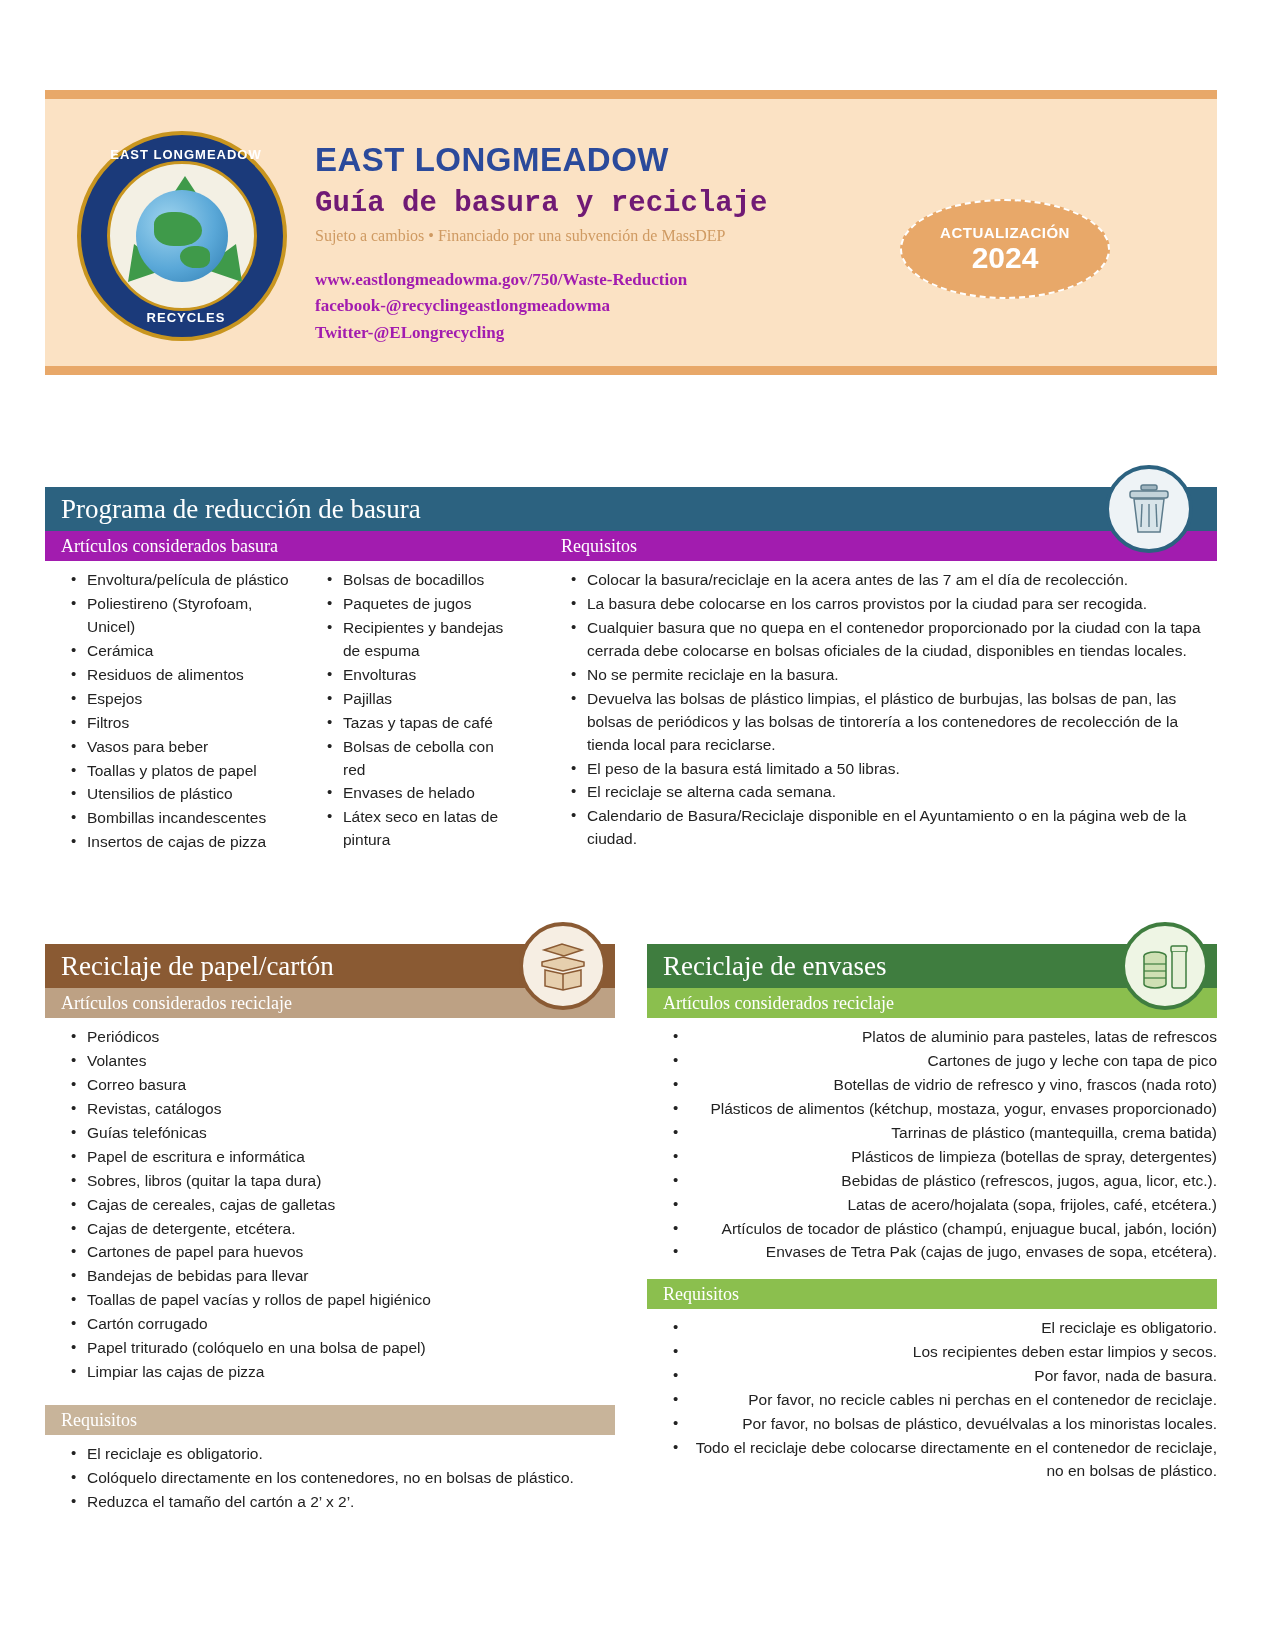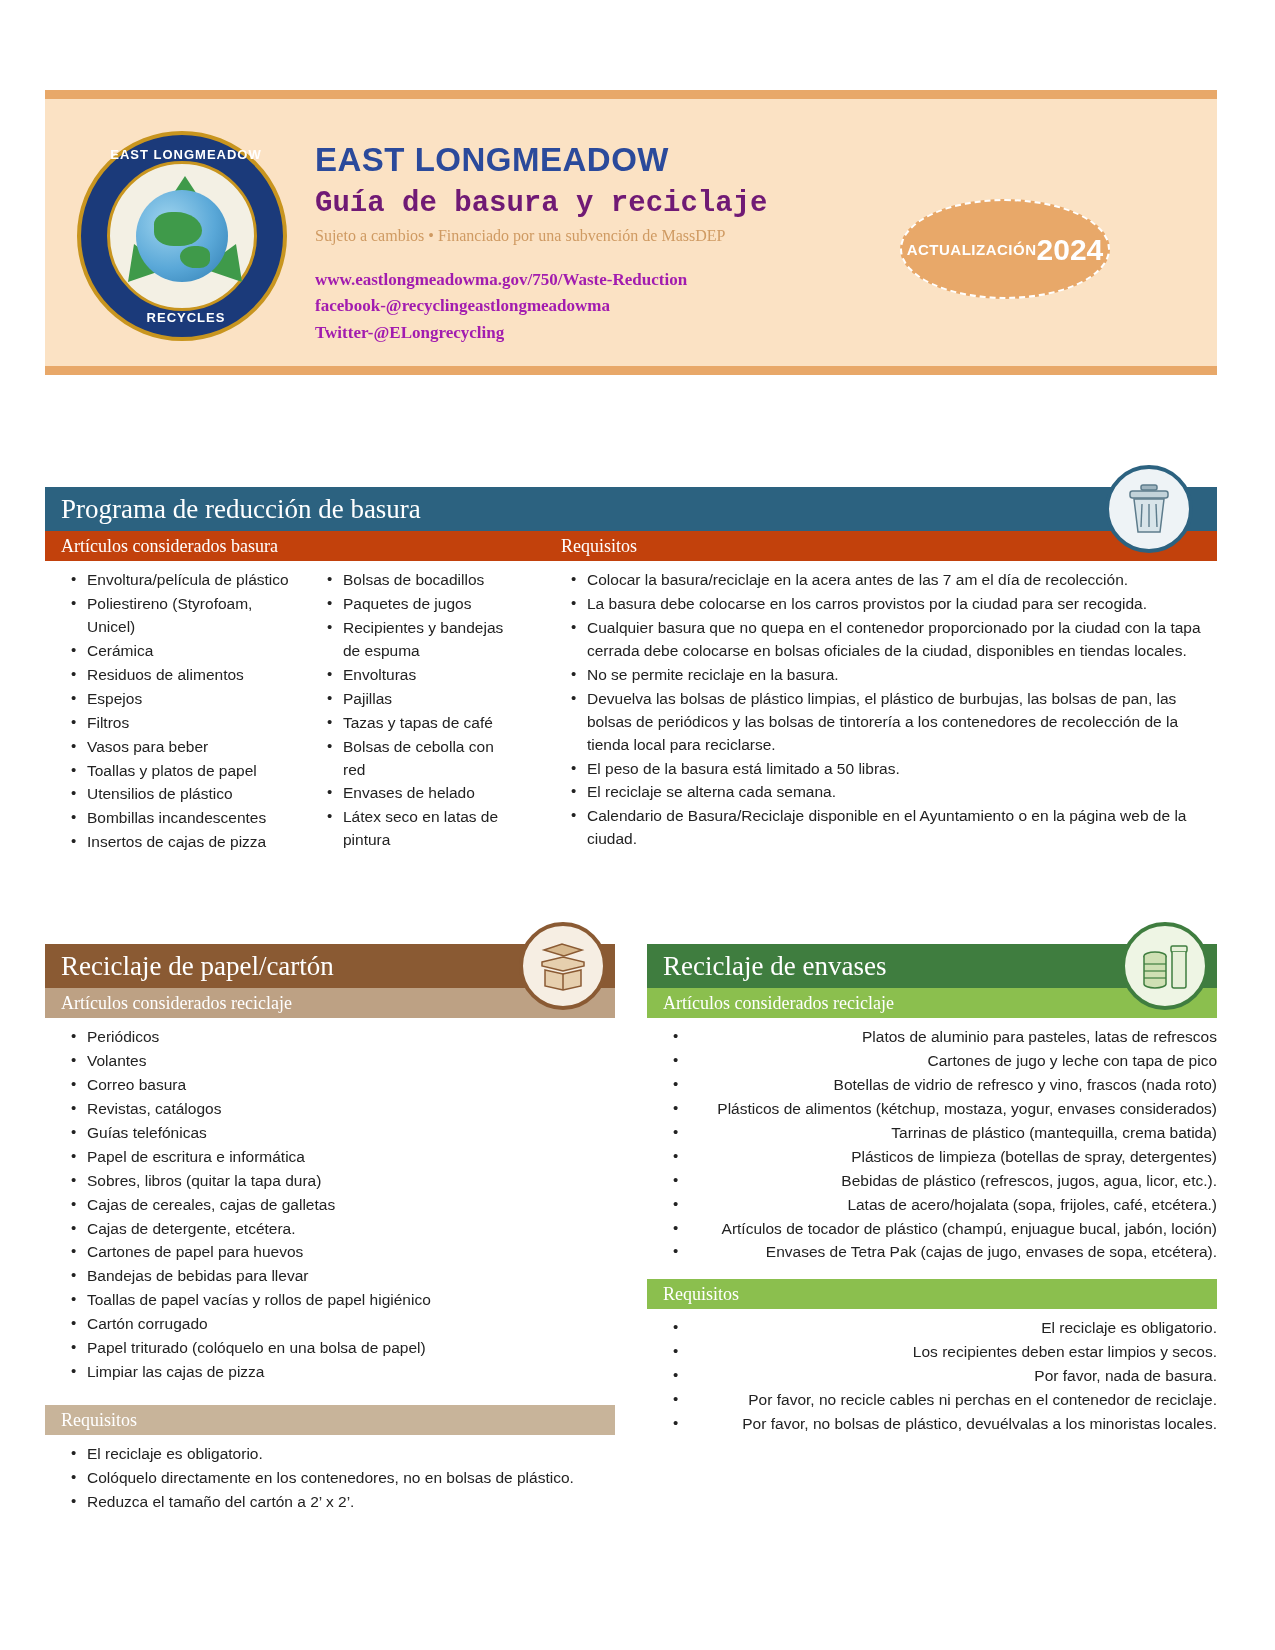--- a/index.html
+++ b/index.html
@@ -95,21 +95,21 @@
     position: absolute; left: 270px; top: 168px;
     font-size: 17px; color: #a21caf; line-height: 1.55;
     font-family: "Liberation Serif", serif; font-weight: bold;
   }
   .badge {
     position: absolute; left: 855px; top: 100px;
     width: 210px; height: 100px;
     border-radius: 50%;
     background: #e8a869;
     border: 2px dashed #ffffff;
-    display: flex; flex-direction: row;
+    display: flex; flex-direction: column;
     align-items: center; justify-content: center;
     color: #ffffff;
   }
   .badge-label { font-size: 15px; font-weight: bold; letter-spacing: 0.5px; }
   .badge-year { font-size: 30px; font-weight: bold; line-height: 1.1; }
 
   
   .section { position: absolute; margin-top: 44px; }
   .sec-title {
     height: 44px;
@@ -146,21 +146,21 @@
     color: #222; font-size: 15px;
   }
   .two-col { display: flex; gap: 12px; }
 
   
   .trash { left: 45px; top: 443px; width: 1172px; }
   .trash .sec-title { background: #2c6280; }
   .trash-cols { display: flex; }
   .trash-left { width: 500px; }
   .trash-right { width: 672px; }
-  .trash .sub-bar { background: #c2410c; }
+  .trash .sub-bar { background: #a21caf; }
   .icon-circle {
     position: absolute;
     right: 24px; top: -22px;
     width: 88px; height: 88px; border-radius: 50%;
     background: #eef3f6;
     border: 4px solid #2c6280;
     display: flex; align-items: center; justify-content: center;
   }
 
   
@@ -332,32 +332,33 @@
         <line x1="6" y1="38" x2="28" y2="38" stroke="#3f7d3f" stroke-width="1.2"></line>
         <rect x="33" y="6" width="16" height="6" rx="1.5" fill="#e6f0d8" stroke="#3f7d3f" stroke-width="1.5"></rect>
         <path d="M34 12 L34 46 A2 2 0 0 0 36 48 L46 48 A2 2 0 0 0 48 46 L48 12" fill="#e6f0d8" stroke="#3f7d3f" stroke-width="1.5"></path>
       </svg>
     </div>
     <div class="sub-bar">Artículos considerados reciclaje</div>
     <ul class="items">
       <li>Platos de aluminio para pasteles, latas de refrescos</li>
       <li>Cartones de jugo y leche con tapa de pico</li>
       <li>Botellas de vidrio de refresco y vino, frascos (nada roto)</li>
-      <li>Plásticos de alimentos (kétchup, mostaza, yogur, envases considerados)</li>
+      <li>Plásticos de alimentos (kétchup, mostaza, yogur, envases proporcionado)</li>
       <li>Tarrinas de plástico (mantequilla, crema batida)</li>
       <li>Plásticos de limpieza (botellas de spray, detergentes)</li>
       <li>Bebidas de plástico (refrescos, jugos, agua, licor, etc.).</li>
       <li>Latas de acero/hojalata (sopa, frijoles, café, etcétera.)</li>
       <li>Artículos de tocador de plástico (champú, enjuague bucal, jabón, loción)</li>
       <li>Envases de Tetra Pak (cajas de jugo, envases de sopa, etcétera).</li>
     </ul>
     <div class="spacer-12"></div>
     <div class="sub-bar req-bar">Requisitos</div>
     <ul class="items">
       <li>El reciclaje es obligatorio.</li>
       <li>Los recipientes deben estar limpios y secos.</li>
       <li>Por favor, nada de basura.</li>
       <li>Por favor, no recicle cables ni perchas en el contenedor de reciclaje.</li>
       <li>Por favor, no bolsas de plástico, devuélvalas a los minoristas locales.</li>
+      <li>Todo el reciclaje debe colocarse directamente en el contenedor de reciclaje, no en bolsas de plástico.</li>
     </ul>
   </div>
 
 </div>
 
 </body></html>

